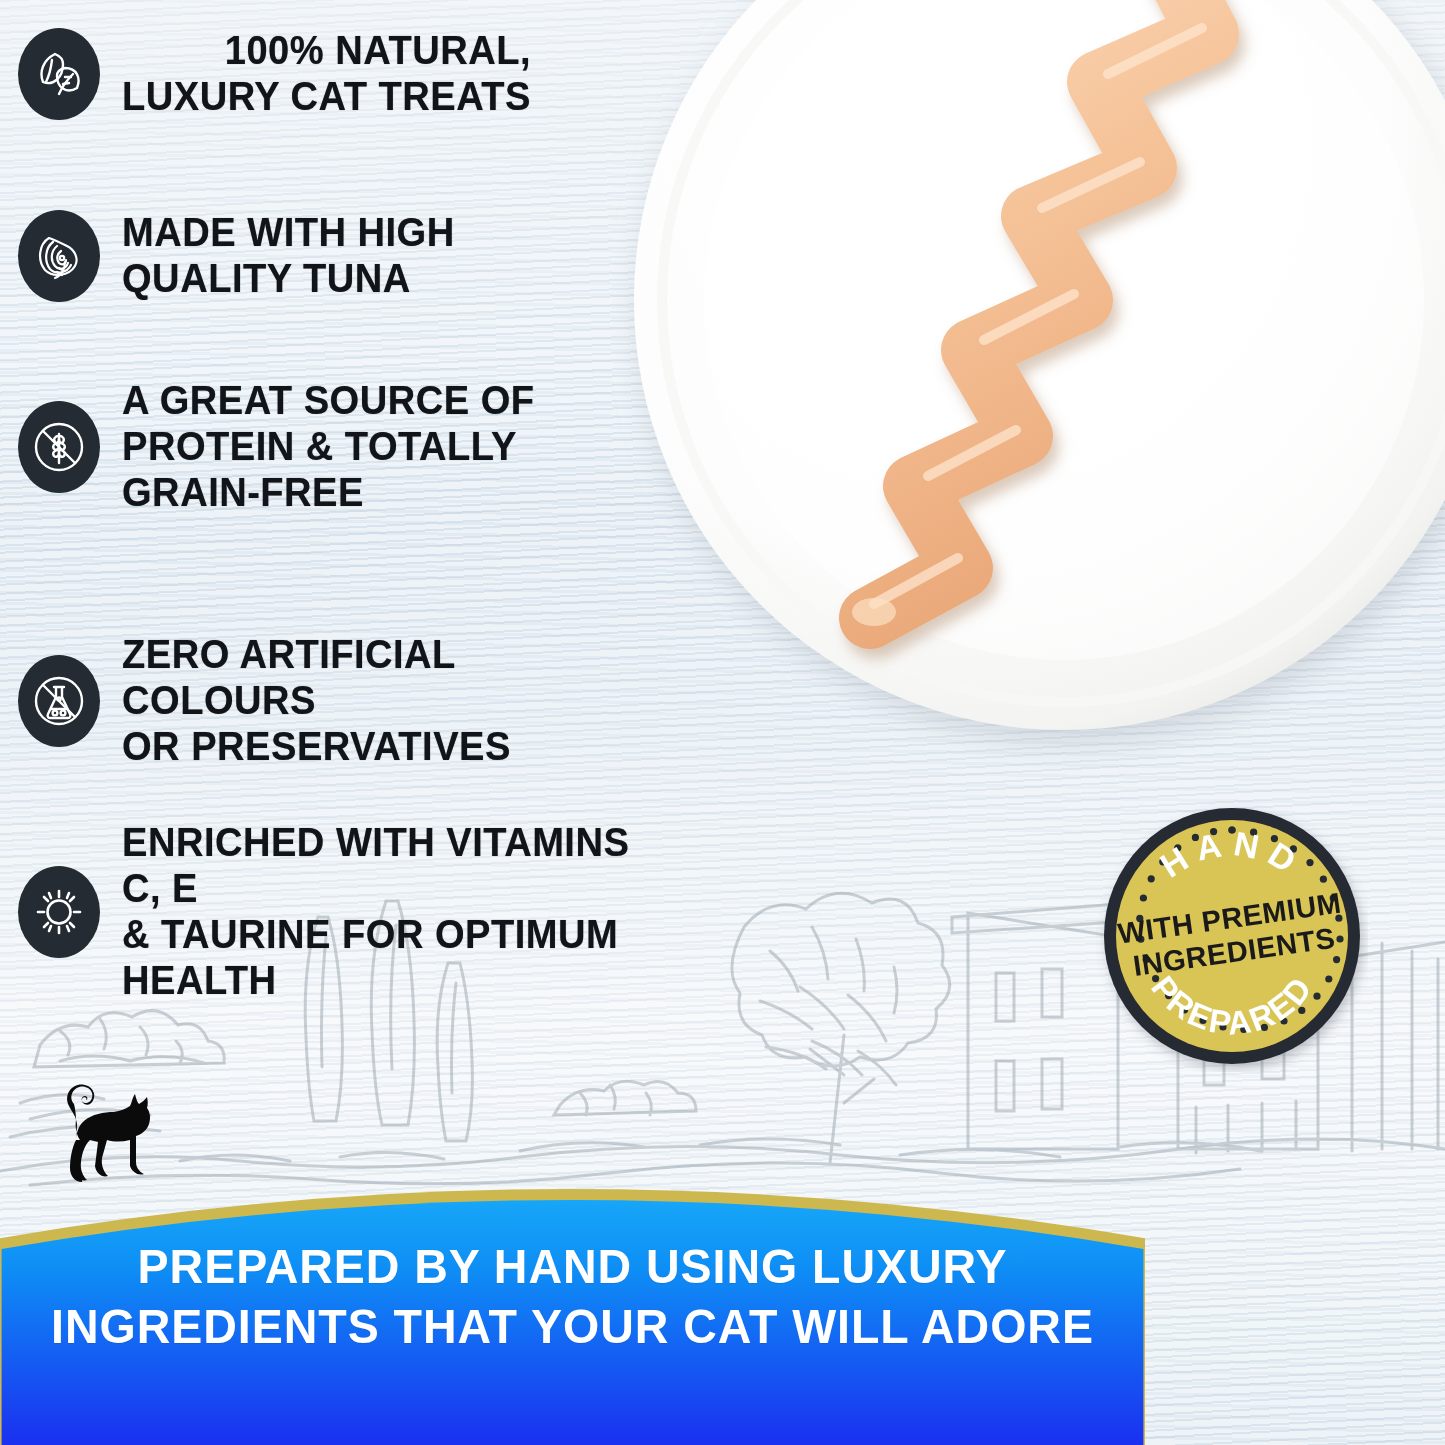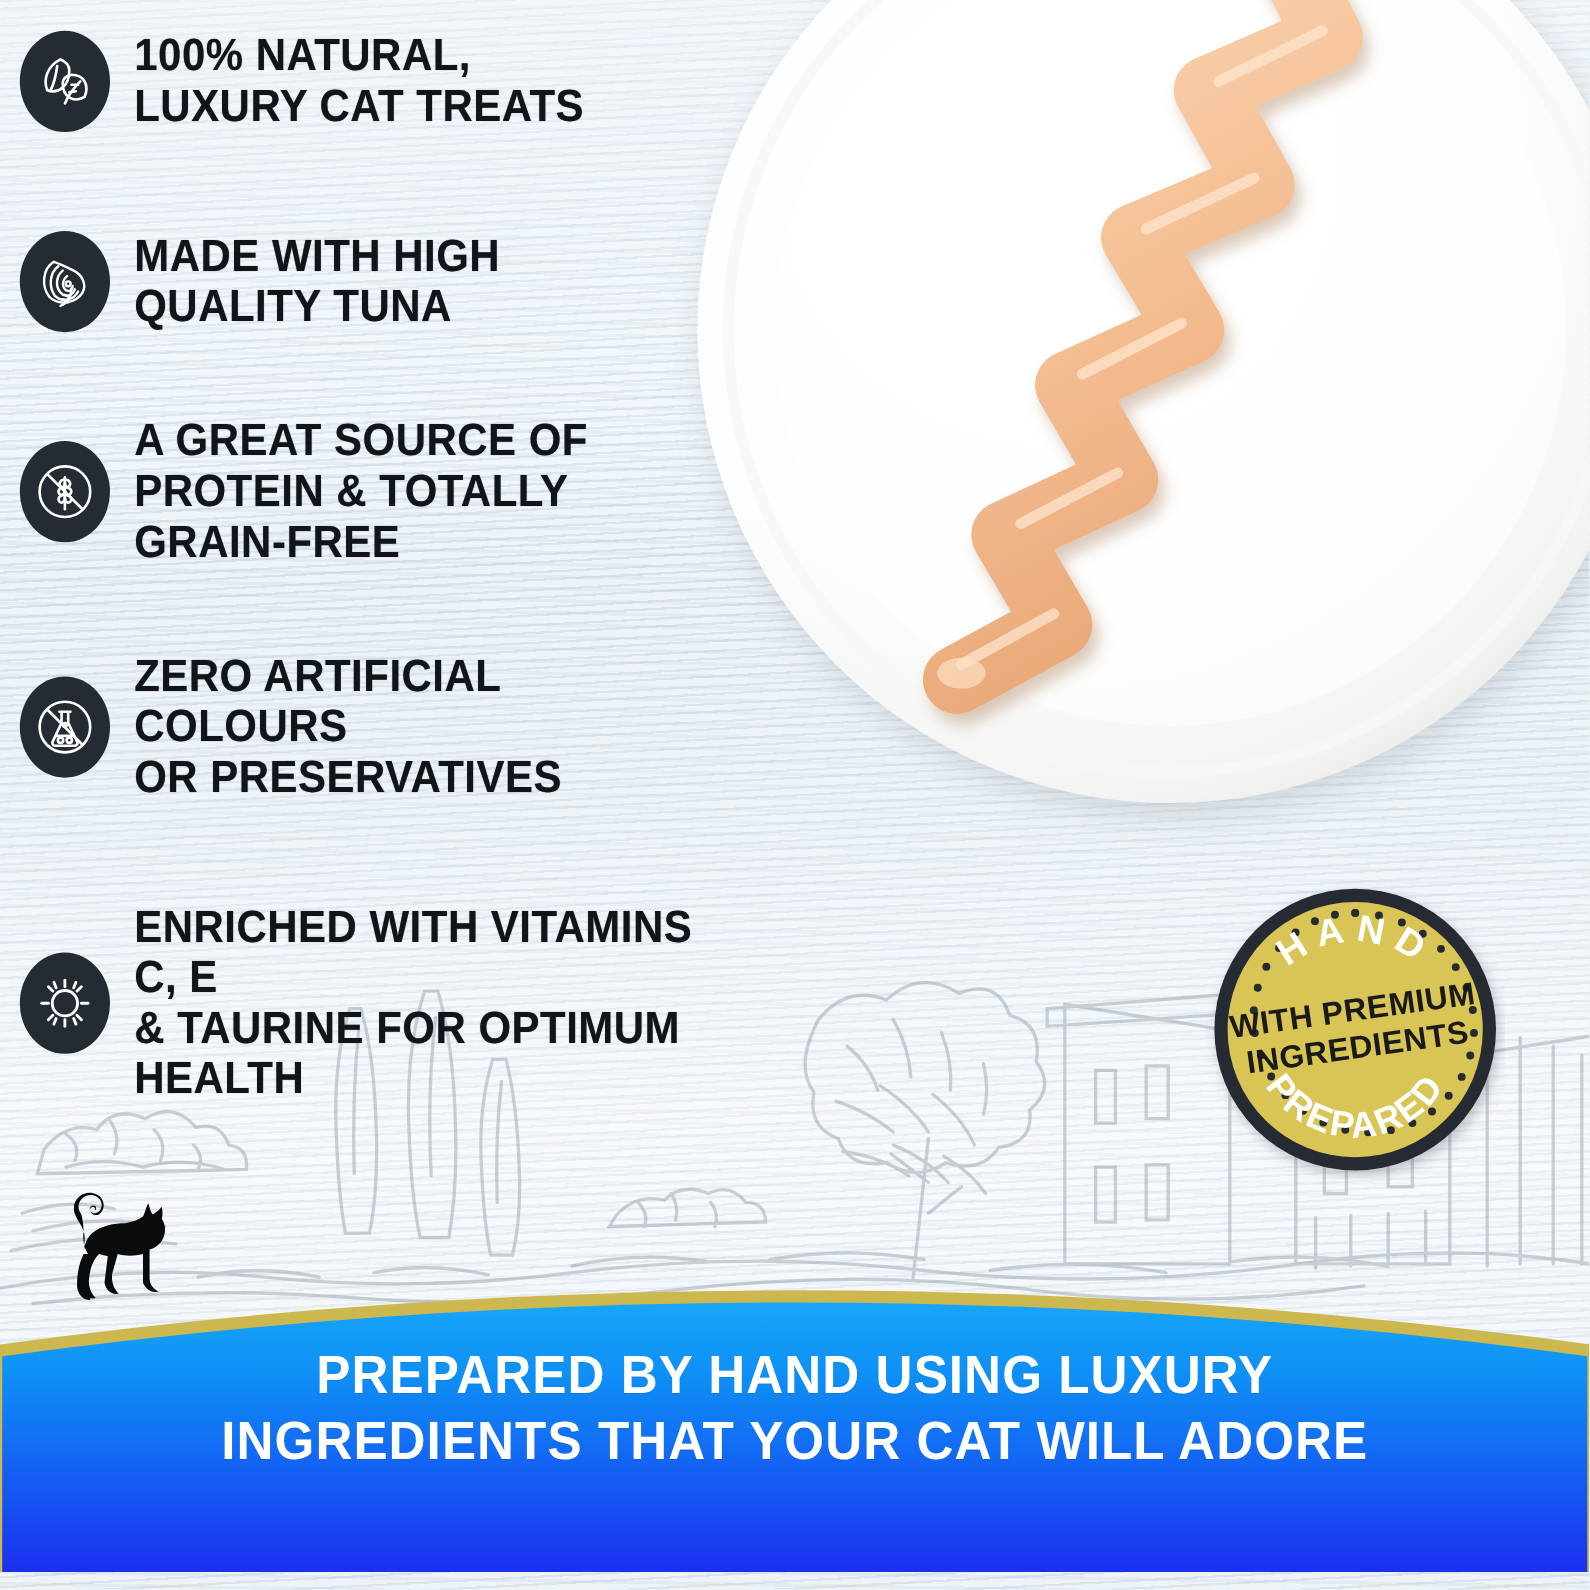--- a/index.html
+++ b/index.html
@@ -51,39 +51,39 @@
     font-weight:700;
     font-size:41px;
     line-height:1.12;
     letter-spacing:.5px;
     text-transform:uppercase;
     transform:scaleX(.93);
     transform-origin:left center;
     white-space:pre-line;
     text-shadow:0 0 1px rgba(0,0,0,.45);
   }
-  .b1{left:18px;top:28px;}
+  .b1{left:18px;top:28px;text-align:right;}
   .b2{left:18px;top:210px;}
   .b3{left:18px;top:378px;}
-  .b4{left:18px;top:592px;}
+  .b4{left:18px;top:632px;}
   .b5{left:18px;top:820px;}
 
   
   .badge{
     position:absolute;left:1096px;top:800px;width:272px;height:272px;
   }
   .badge svg{display:block;width:100%;height:100%;}
 
   
   .cat{position:absolute;left:52px;top:1078px;width:140px;height:120px;}
   .cat svg{display:block;width:100%;height:100%;}
 
   
   .banner{
-    position:absolute;left:0;bottom:16px;width:1445px;height:272px;text-decoration:underline;
+    position:absolute;left:0;bottom:0;width:1145px;height:272px;text-decoration:underline;
   }
   .banner .shape{
     position:absolute;left:0;top:0;width:100%;height:100%;
   }
   .banner .shape svg{display:block;width:100%;height:100%;}
   .banner .caption{
     position:absolute;left:0;top:64px;width:100%;
     text-align:center;
     color:#ffffff;
     font-family:"Liberation Sans", sans-serif;

